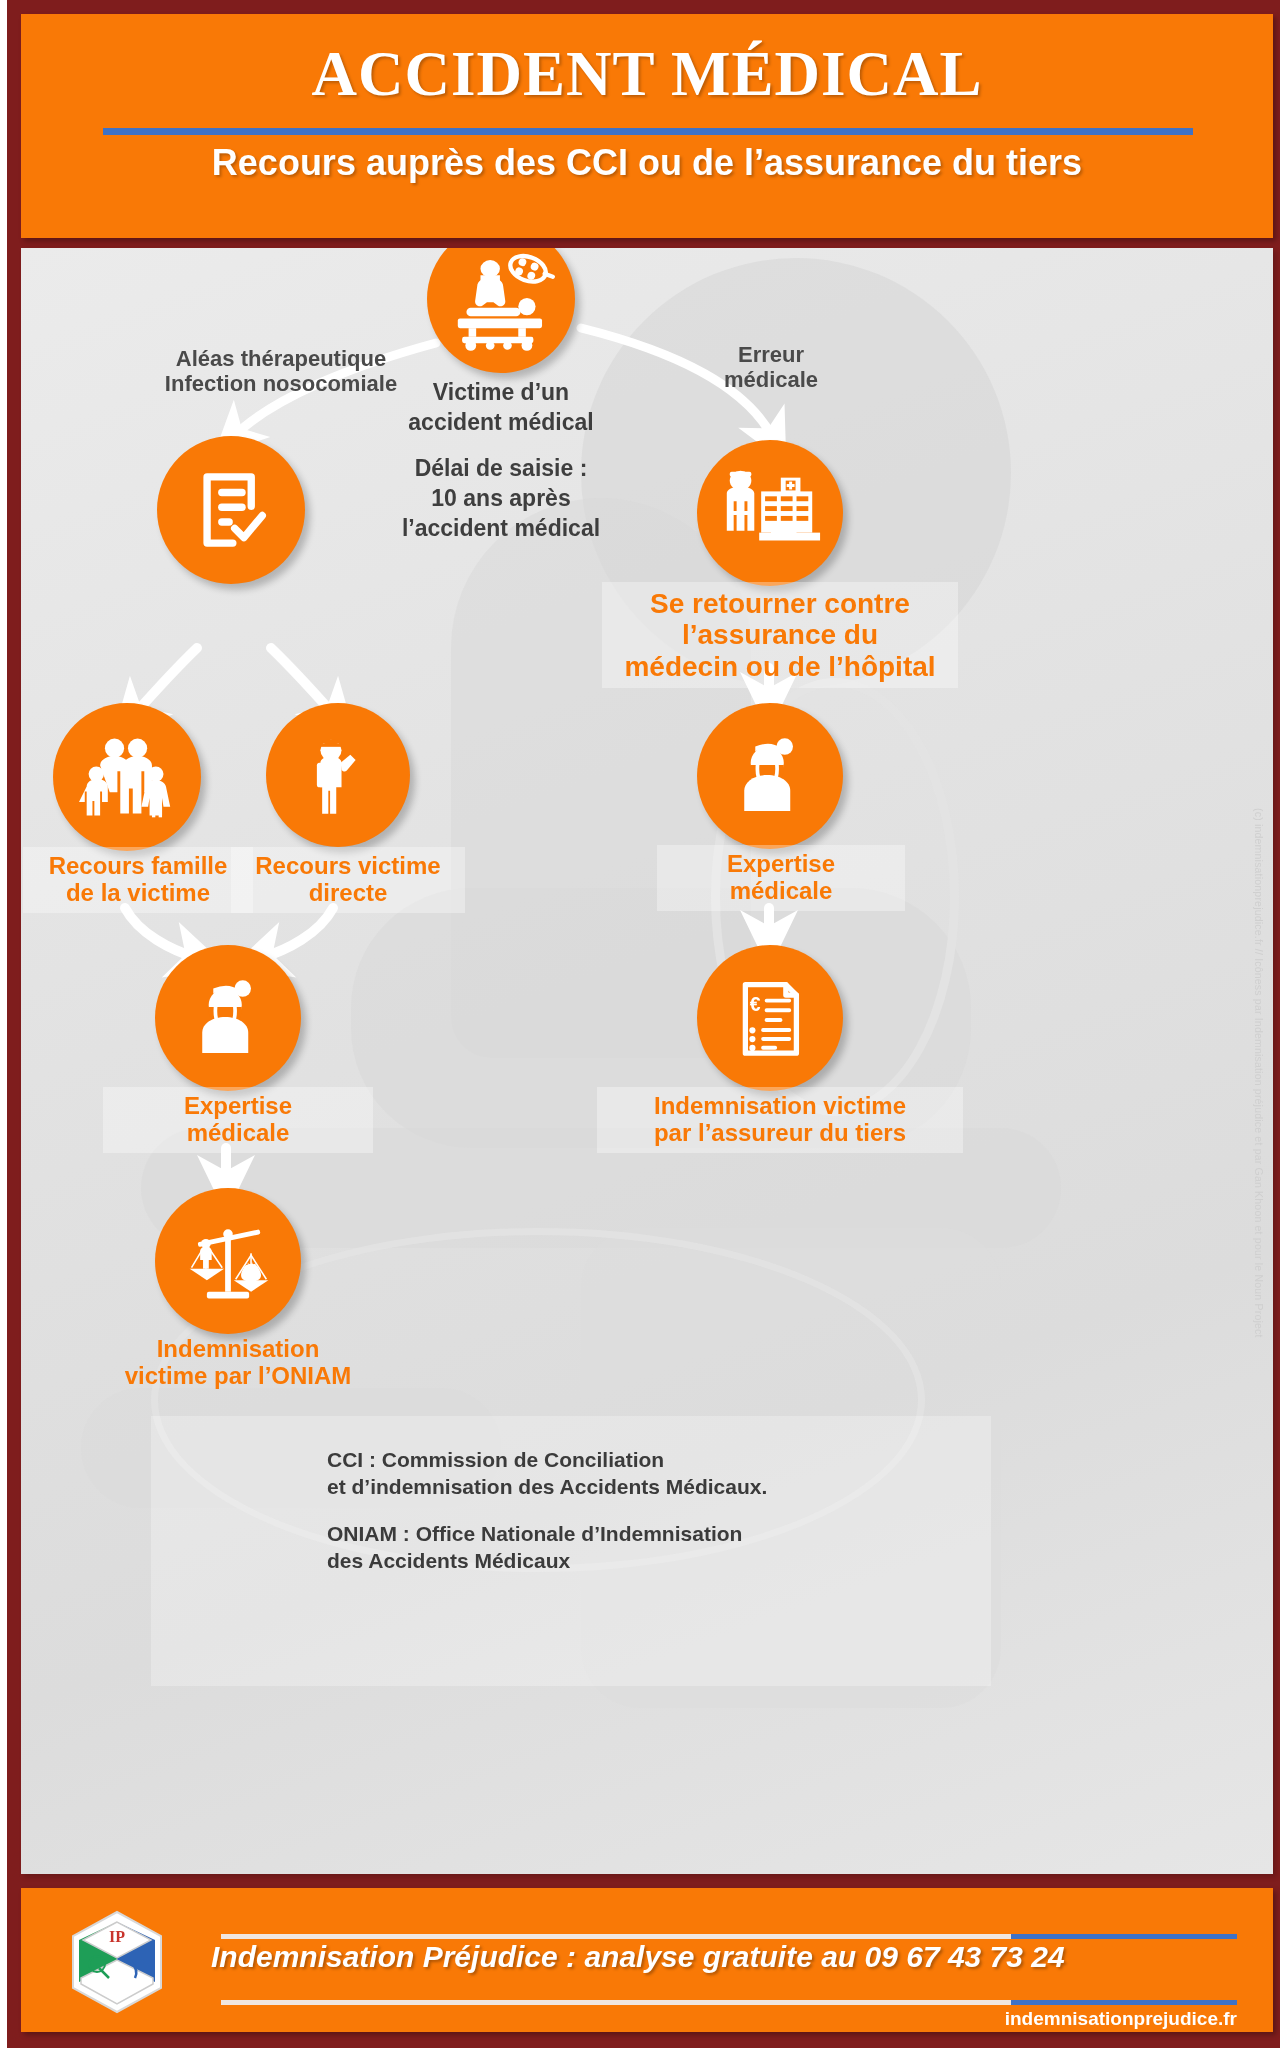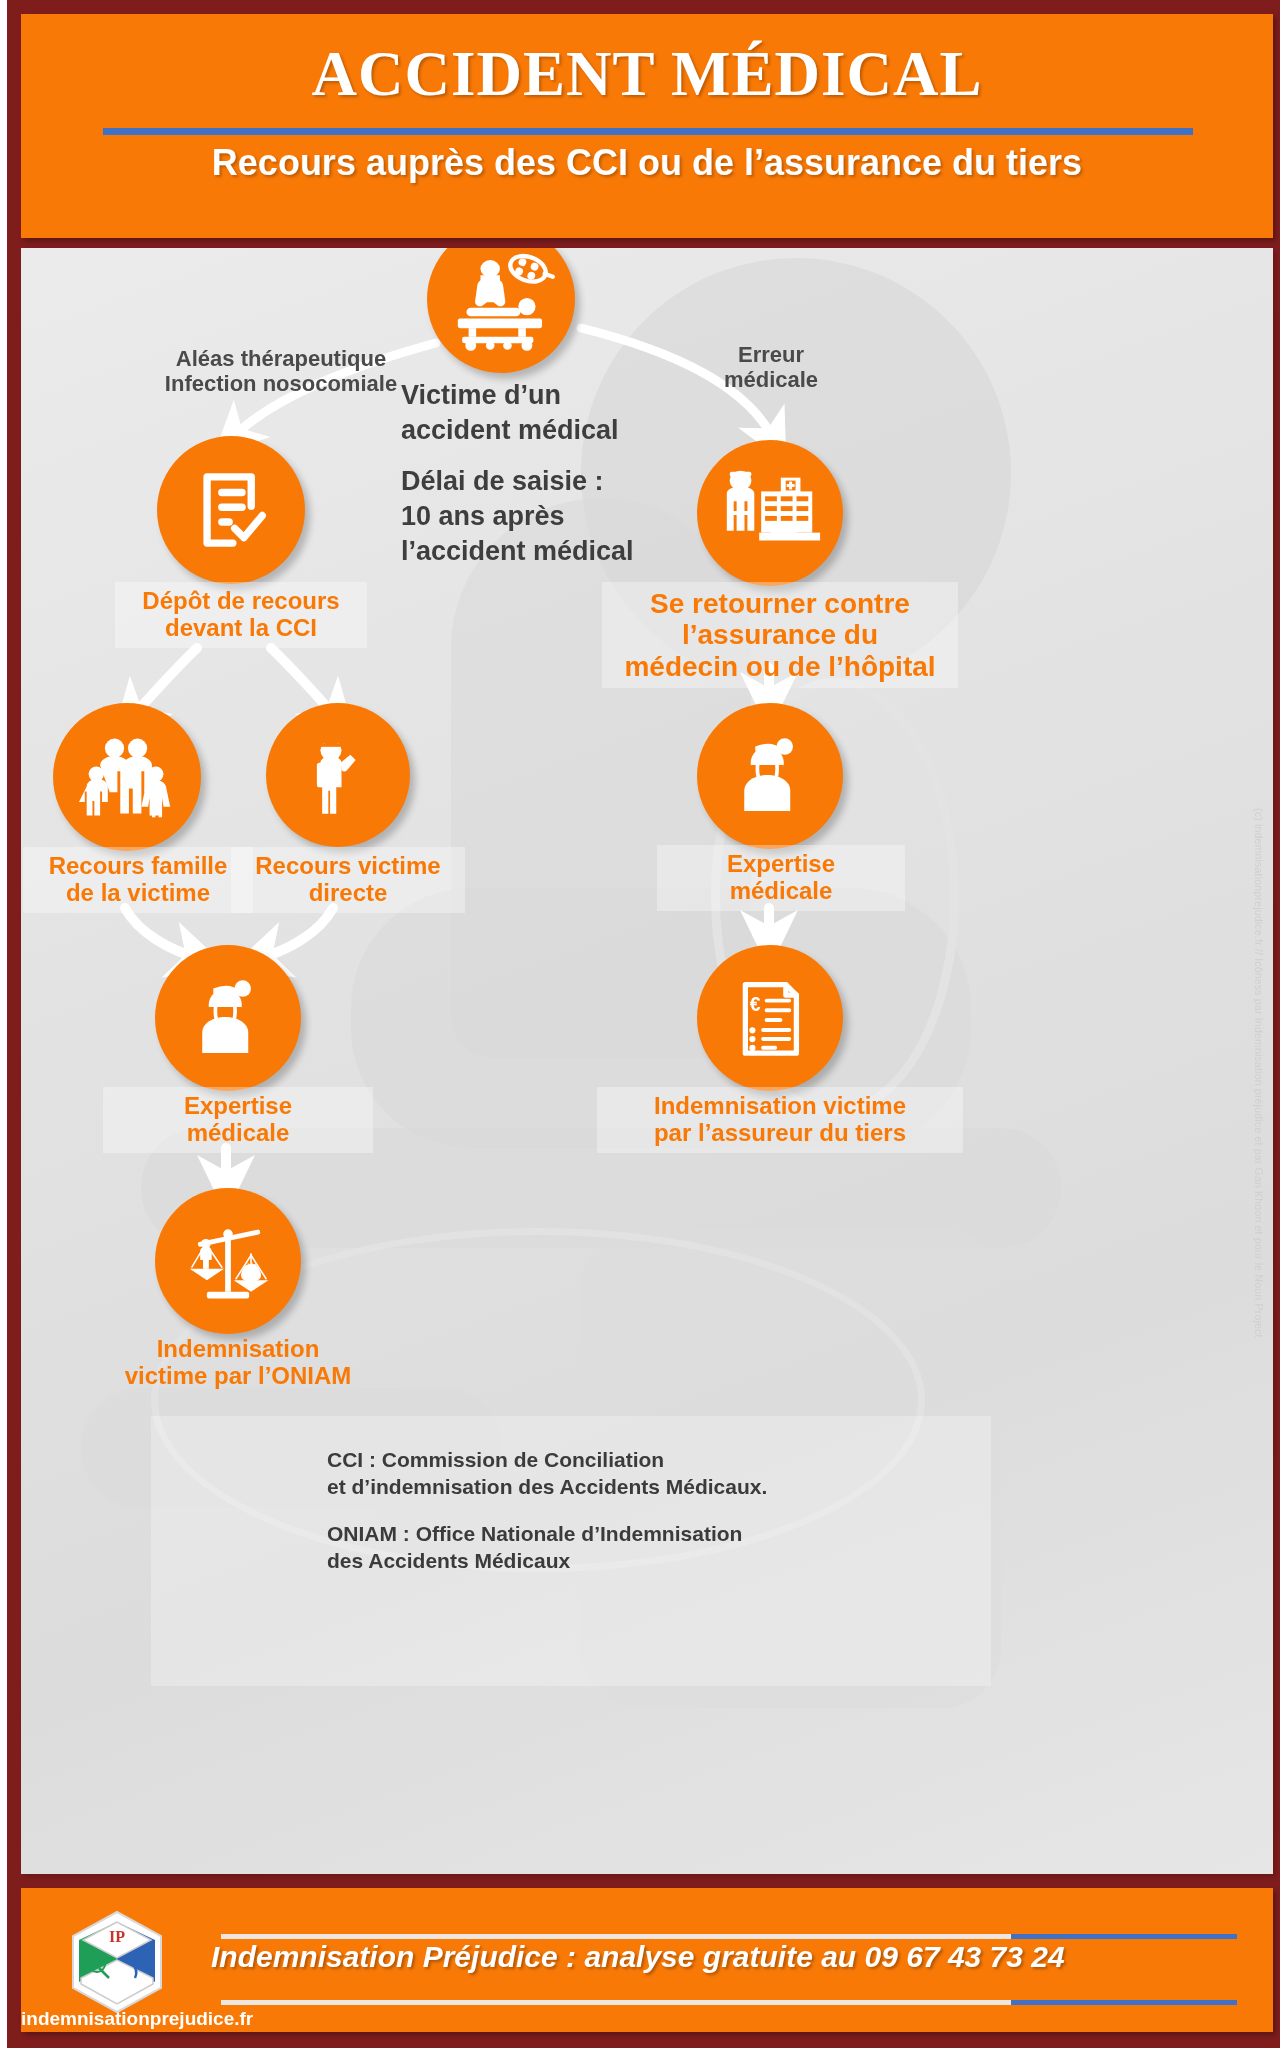--- a/index.html
+++ b/index.html
@@ -73,22 +73,22 @@
     color:#F97906;font-weight:bold;line-height:1.12;
     background:rgba(255,255,255,.34);
     padding:6px 10px;
     white-space:nowrap;
   }
   .plain-label{
     position:absolute;text-align:center;color:#4a4a4a;
     font-weight:bold;line-height:1.15;white-space:nowrap;
   }
   .center-text{
-    position:absolute;text-align:left;color:#3e3e3e;
-    font-weight:bold;line-height:1.3;font-size:27px;
+    position:absolute;text-align:center;color:#3e3e3e;
+    font-weight:bold;line-height:1.3;font-size:23px;
     white-space:nowrap;
   }
 
   
   .arrows{position:absolute;left:0;top:0;width:1252px;height:1626px;pointer-events:none;}
 
   
   .legendbox{
     position:absolute;left:130px;top:1168px;width:840px;height:270px;
     background:rgba(255,255,255,.28);
@@ -120,21 +120,21 @@
   .footer-rule.top-b{left:990px;top:46px;width:226px;background:#3F72C6;}
   .footer-rule.bot-w{left:200px;top:112px;width:790px;background:#f0e6e0;}
   .footer-rule.bot-b{left:990px;top:112px;width:226px;background:#3F72C6;}
   .footer-text{
     position:absolute;left:190px;top:52px;width:1030px;
     color:#ffffff;font-size:30px;font-weight:bold;text-align:left;
     text-shadow:2px 2px 3px rgba(0,0,0,.3);
     font-style:italic;
   }
   .footer-url{
-    position:absolute;left:0;top:120px;width:1216px;text-align:left;
+    position:absolute;left:0;top:120px;width:1216px;text-align:right;
     color:#ffffff;font-size:19px;font-weight:bold;
   }
 </style>
 </head>
 <body>
 
 <div id="poster">
 
   <div class="header">
     <div class="title">ACCIDENT MÉDICAL</div>
@@ -233,24 +233,20 @@
         <svg width="92" height="92" viewBox="0 0 100 100">
           <g fill="none" stroke="#ffffff" stroke-width="8" stroke-linecap="round" stroke-linejoin="round">
             <path d="M72,46 V14 H24 V86 H52"></path>
             <path d="M40,31 H62"></path>
             <path d="M40,47 H62"></path>
             <path d="M40,63 H48"></path>
             <path d="M54,70 L64,80 L84,56"></path>
           </g>
         </svg>
       </div>
-      <div class="node-label" style="left:-42px;top:146px;width:232px;font-size:24px;">
-        <div>Dépôt de recours</div>
-        <div>devant la CCI</div>
-      </div>
     </div>
 
     <div class="node" style="left:676px;top:192px;">
       <div class="circle" style="width:146px;height:146px;">
         <svg width="108" height="108" viewBox="0 0 110 100">
           <g fill="#ffffff">
 
             <ellipse cx="25" cy="17" rx="11" ry="10"></ellipse>
             <rect x="14" y="8" width="22" height="5" rx="2"></rect>
             <path d="M11,30 c0,-4 6,-7 14,-7 c8,0 14,3 14,7 l0,38 l-7,0 l0,-30 l-3,0 l0,30 l-8,0 l0,-30 l-3,0 l0,30 l-7,0 z"></path>

